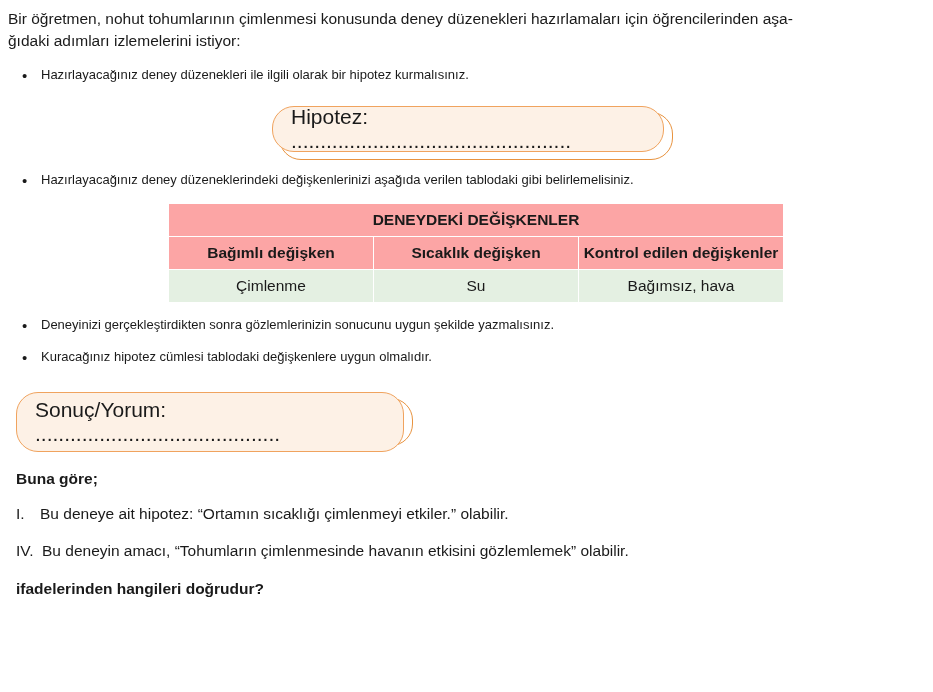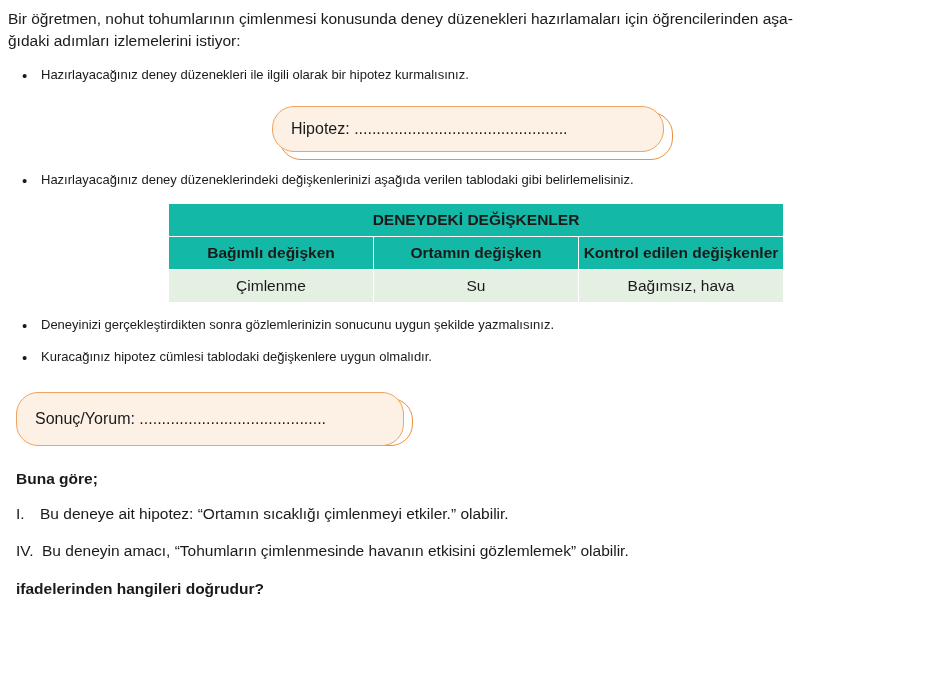--- a/index.html
+++ b/index.html
@@ -54,21 +54,21 @@
   .callout-wrap {
     position: relative;
   }
   .callout {
     position: relative;
     box-sizing: border-box;
     border: 1.6px solid #f0a35e;
     border-radius: 22px;
     background: #fdf1e6;
     padding: 10px 18px;
-    font-size: 16px;
+    font-size: 21px;
     color: #1a1a1a;
     z-index: 2;
   }
   .callout-shadow {
     position: absolute;
     border: 1.6px solid #e8933f;
     border-radius: 22px;
     background: transparent;
     z-index: 1;
   }
@@ -97,40 +97,40 @@
   .sonuc-box-wrap {
     margin: 26px 0 0 0;
     position: relative;
     height: 56px;
   }
   .sonuc-box {
     position: absolute;
     left: 8px;
     top: 0;
     width: 388px;
-    height: 54px;
+    height: 60px;
     display: flex;
     align-items: center;
   }
   .sonuc-shadow {
     left: 15px;
     top: 6px;
     width: 388px;
     height: 46px;
   }
 
   
   table.vars {
     border-collapse: collapse;
     margin: 14px 0 0 160px;
     width: 616px;
     table-layout: fixed;
   }
   table.vars th {
-    background: #14b8a6;
+    background: #fca5a5;
     color: #1a1a1a;
     font-weight: bold;
     font-size: 15.5px;
     padding: 7px 4px;
     text-align: center;
     border: 1px solid #ffffff;
   }
   table.vars td {
     background: #e4f0e2;
     font-size: 15.5px;
@@ -188,21 +188,21 @@
     <li class="bullet">Hazırlayacağınız deney düzeneklerindeki değişkenlerinizi aşağıda verilen tablodaki gibi belirlemelisiniz.</li>
   </ul>
 
   <table class="vars">
     <thead>
       <tr>
         <th colspan="3">DENEYDEKİ DEĞİŞKENLER</th>
       </tr>
       <tr>
         <th>Bağımlı değişken</th>
-        <th>Ortamın değişken</th>
+        <th>Sıcaklık değişken</th>
         <th>Kontrol edilen değişkenler</th>
       </tr>
     </thead>
     <tbody>
       <tr>
         <td>Çimlenme</td>
         <td>Su</td>
         <td>Bağımsız, hava</td>
       </tr>
     </tbody>

